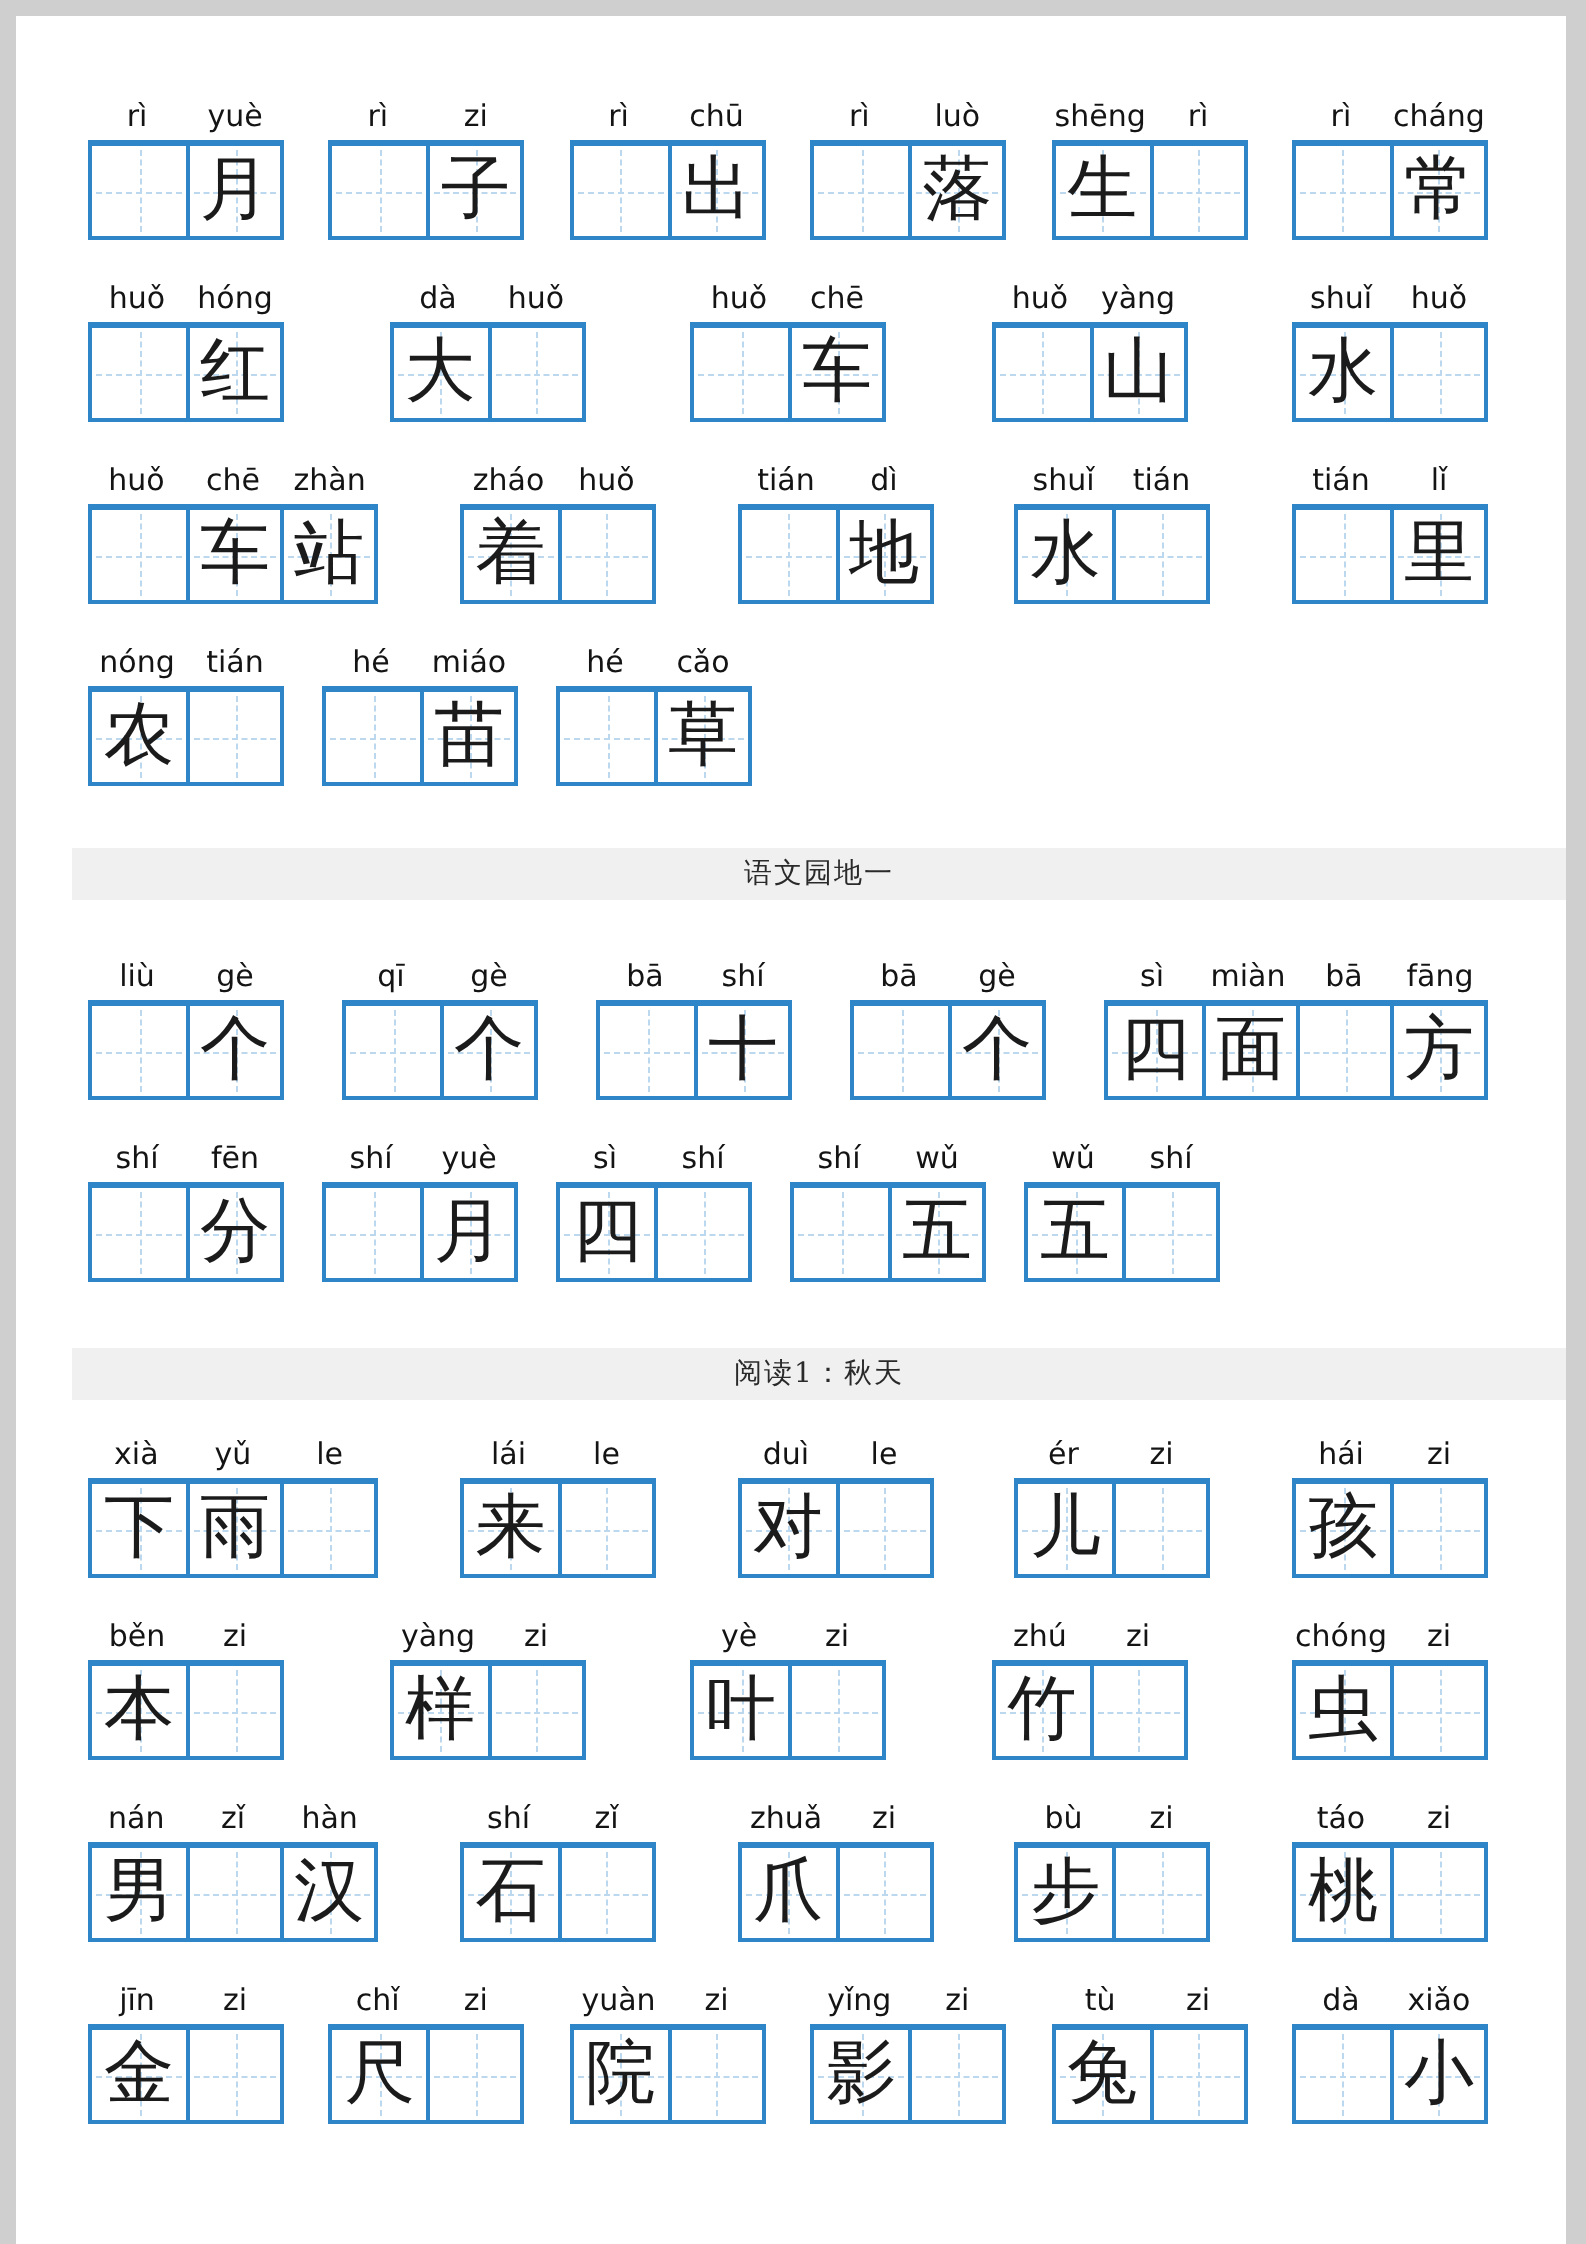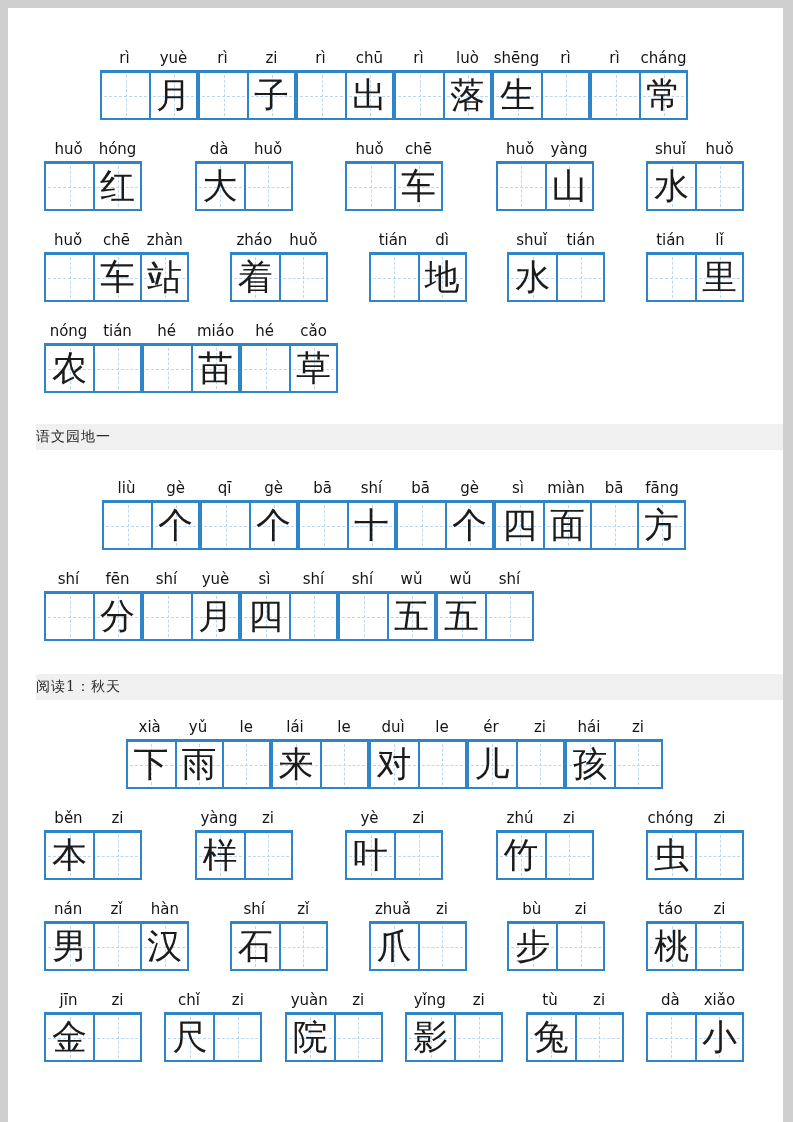--- a/index.html
+++ b/index.html
@@ -21,23 +21,23 @@
     left: 8px; top: 8px;
     width: 775px; height: 1114px;
     background: #ffffff;
     padding-top: 40px;
   }
   .section-rows {
     width: 700px;
     margin-left: 36px;
   }
   .word-row { display: flex; margin-top: 19px; }
-  .section-rows .word-row:first-child { margin-top: 0; justify-content: center; }
+  .section-rows .word-row:first-child { margin-top: 0; }
   .align-between { justify-content: space-between; }
-  .align-start { justify-content: flex-start; }
+  .align-start { justify-content: flex-start; gap: 19px; }
 
   .word-group { display: flex; flex-direction: column; }
   .pinyin-row {
     display: flex;
     height: 22px;
     align-items: flex-end;
     padding-bottom: 4px;
   }
   .pinyin-syllable {
     flex: 1;
@@ -82,21 +82,21 @@
     line-height: 1;
     color: var(--ink);
   }
   .section-bar {
     width: 747px;
     margin-left: 28px;
     height: 26px;
     background: var(--bar);
     display: flex;
     align-items: center;
-    justify-content: flex-start;
+    justify-content: center;
   }
   .section-bar-1 { margin-top: 31px; }
   .section-bar-2 { margin-top: 33px; }
   .section-rows[data-section="1"] { margin-top: 28px; }
   .section-rows[data-section="2"] { margin-top: 17px; }
   .section-bar span {
     font-family: "DejaVu Serif", serif;
     font-size: 14px;
     color: #2a2a2a;
     letter-spacing: 1px;

